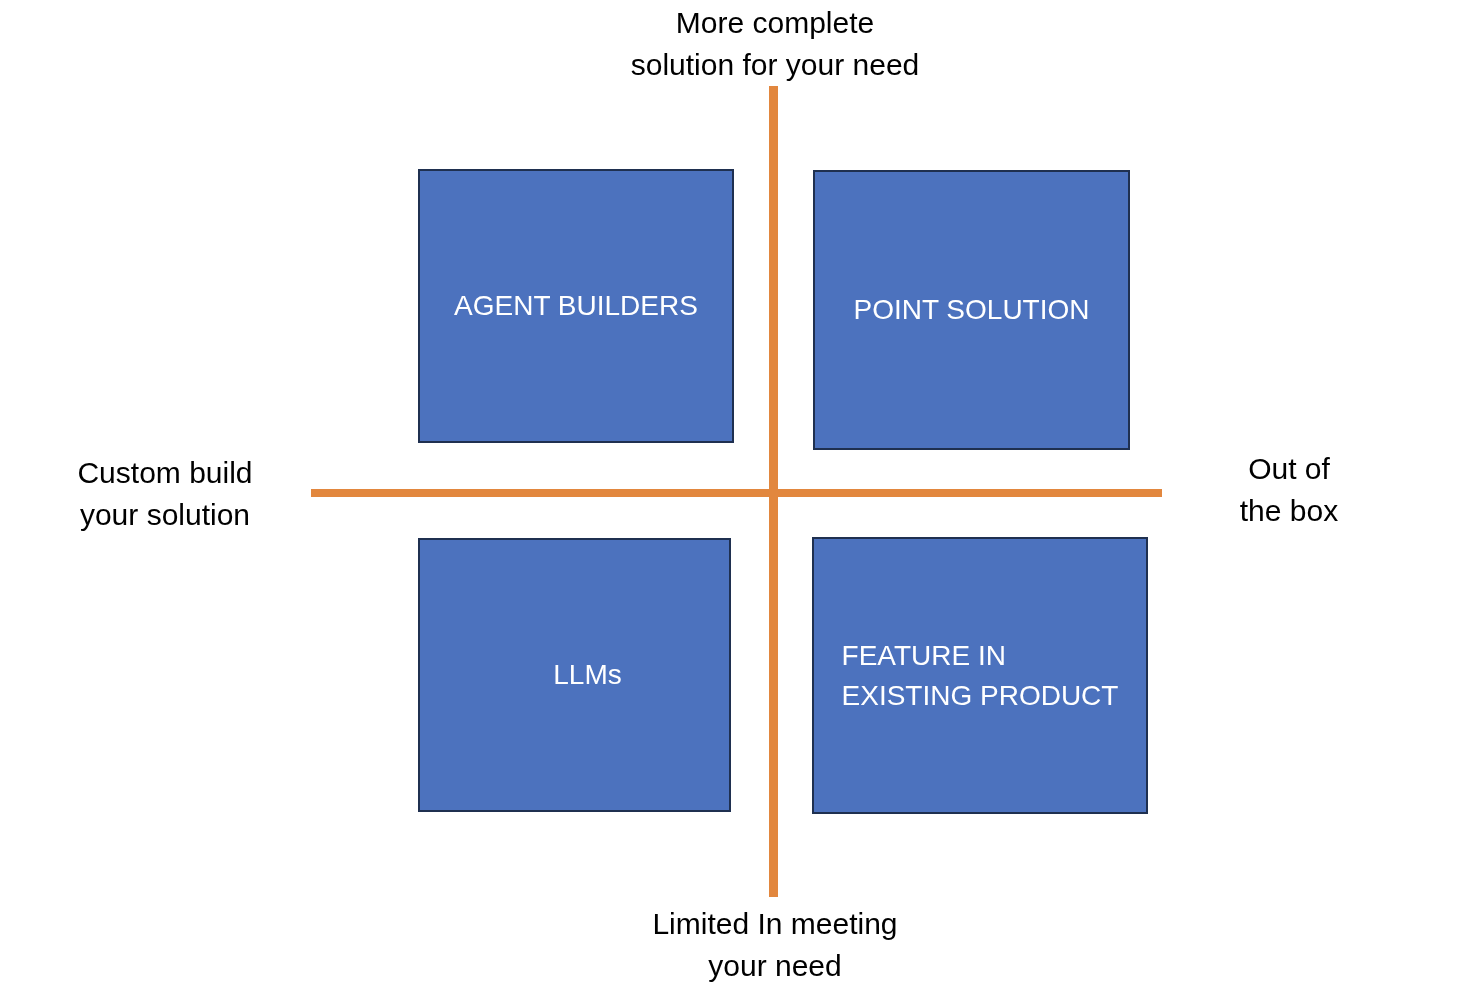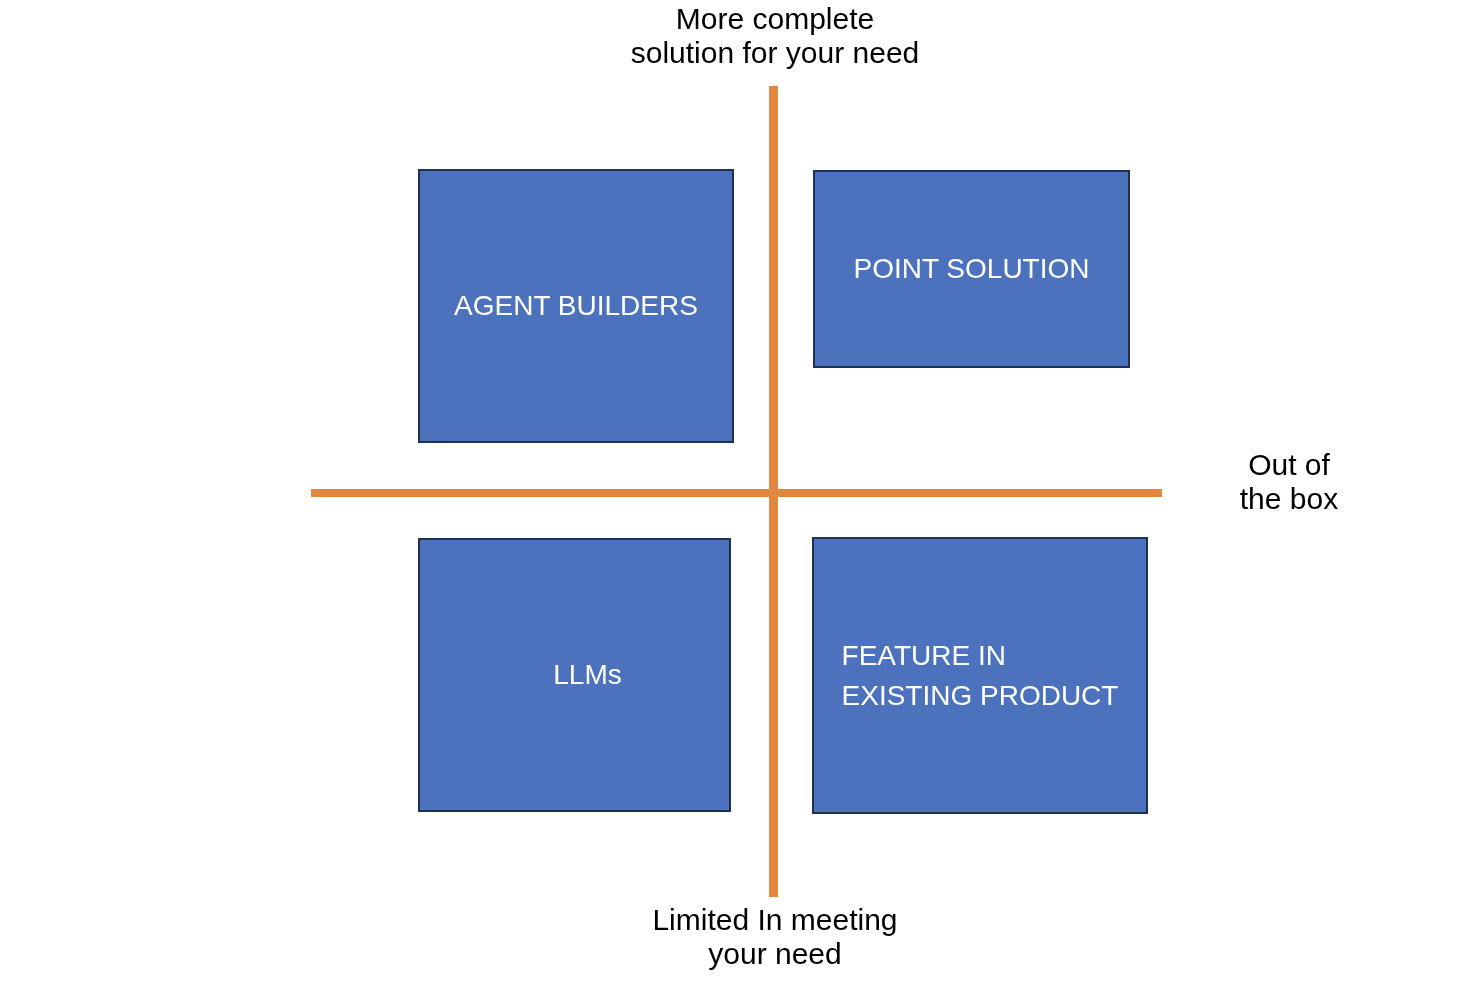--- a/index.html
+++ b/index.html
@@ -30,28 +30,28 @@
     color: var(--box-text);
     display: flex;
     align-items: center;
     justify-content: center;
     text-align: left;
     font-size: 28px;
     line-height: 40px;
     white-space: pre-line;
   }
   .quad-box.tl { left: 418px; top: 169px; width: 316px; height: 274px; }
-  .quad-box.tr { left: 813px; top: 170px; width: 317px; height: 198px; }
+  .quad-box.tr { left: 813px; top: 170px; width: 317px; height: 280px; }
   .quad-box.bl { left: 418px; top: 538px; width: 313px; height: 274px; padding-left: 26px; }
   .quad-box.br { left: 812px; top: 537px; width: 336px; height: 277px; }
   .axis-label {
     position: absolute;
     color: var(--label-text);
     font-size: 30px;
-    line-height: 34px;
+    line-height: 42px;
     text-align: center;
     white-space: pre-line;
   }
   .axis-label.top    { left: 475px;  top: 2px;   width: 600px; }
   .axis-label.bottom { left: 475px;  top: 903px; width: 600px; }
   .axis-label.left   { left: 20px;   top: 452px; width: 290px; }
   .axis-label.right  { left: 1164px; top: 448px; width: 250px; }
 </style>
 </head>
 <body>
@@ -61,20 +61,22 @@
   <div class="axis-line vertical"></div>
 
   <div class="axis-line horizontal"></div>
 
   <div class="axis-label top">More complete
 solution for your need</div>
 
   <div class="axis-label bottom">Limited In meeting
 your need</div>
 
+  <div class="axis-label left">Custom build
+your solution</div>
 
   <div class="axis-label right">Out of
 the box</div>
 
   <div class="quad-box tl">
     <span>AGENT BUILDERS</span>
   </div>
 
   <div class="quad-box tr">
     <span>POINT SOLUTION</span>

